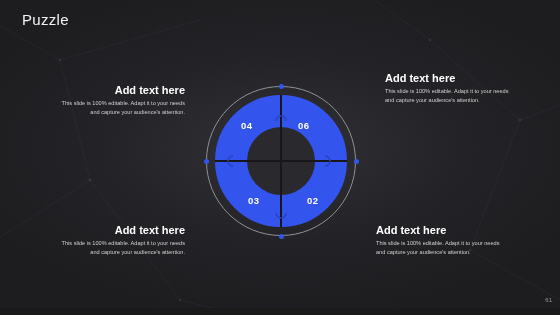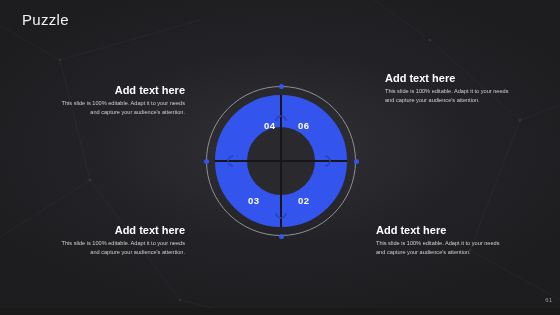--- a/index.html
+++ b/index.html
@@ -100,23 +100,23 @@
     background: #17171a;
   }
   .num {
     position: absolute;
     color: #ffffff;
     font-size: 9.5px;
     font-weight: 700;
     letter-spacing: 0.4px;
   }
   .num-01 { left: 100px; top: 62px; }
-  .num-02 { left: 100px; top: 137px; }
+  .num-02 { left: 109px; top: 137px; }
   .num-03 { left: 50px;  top: 137px; text-align: right; }
-  .num-04 { left: 66px;  top: 62px; }
+  .num-04 { left: 43px;  top: 62px; }
 
   .node {
     position: absolute;
     width: 5px;
     height: 5px;
     background: #3355ee;
     border-radius: 50%;
   }
   .node-top    { left: 80.5px; top: 25.5px; }
   .node-right  { left: 155.5px; top: 100.5px; }

